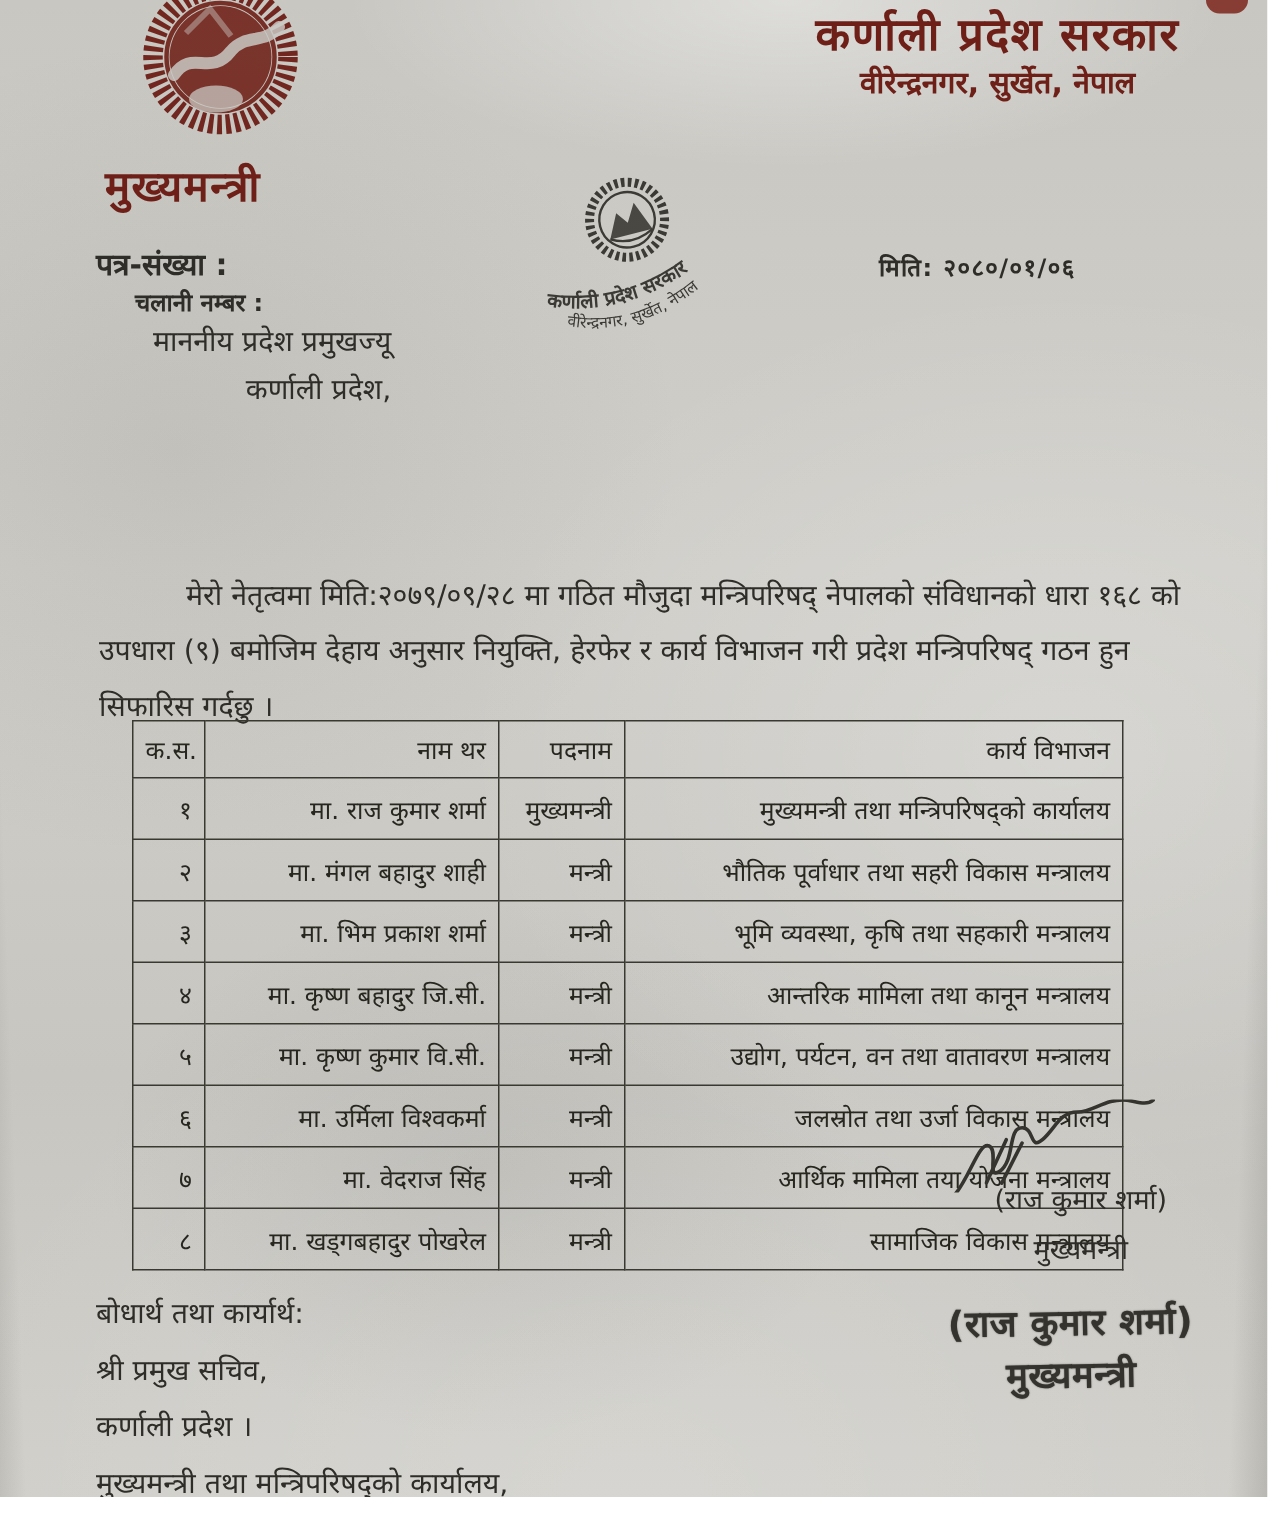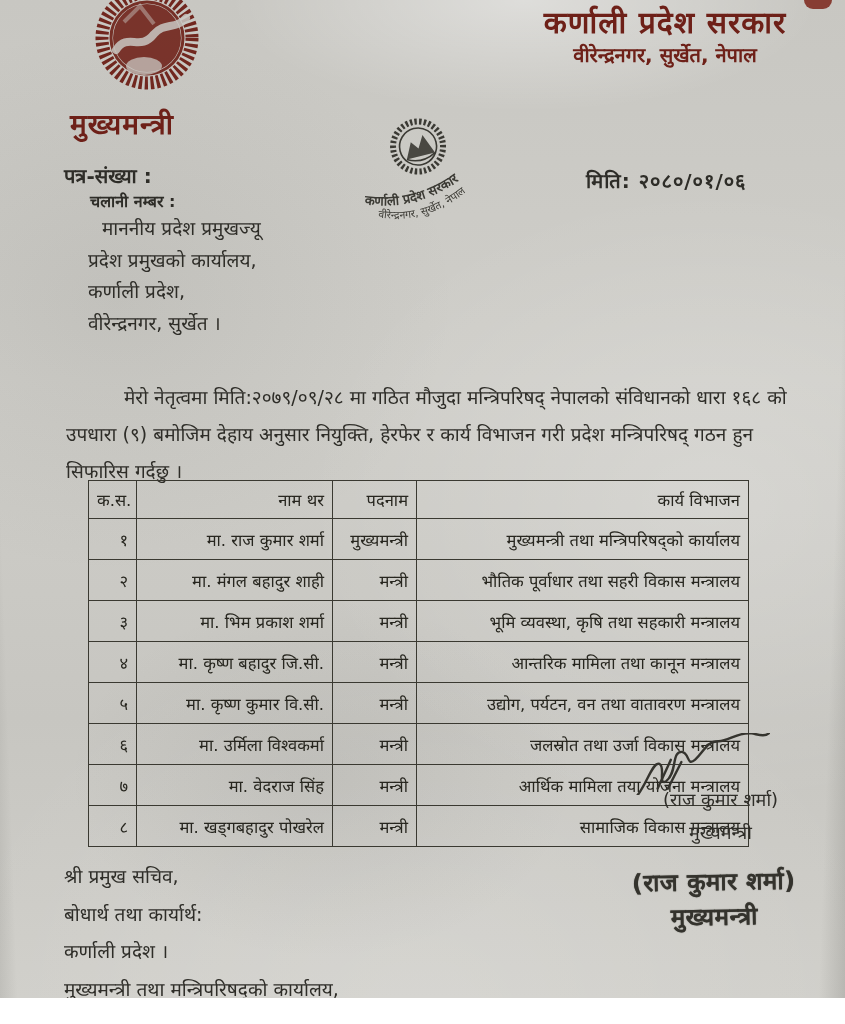--- a/index.html
+++ b/index.html
@@ -26,24 +26,24 @@
   .ink{color:#2e2d28;}
   .maroon{color:#6e2018;}
 
   
   .office-title{left:70px;top:104px;font-size:28px;font-weight:bold;letter-spacing:1px;}
   .gov-title{left:500px;top:1px;width:330px;text-align:center;font-size:30px;font-weight:bold;letter-spacing:1px;}
   .gov-address{left:500px;top:41px;width:330px;text-align:center;font-size:20px;font-weight:bold;}
   .corner-mark{left:804px;top:0;width:28px;height:9px;background:#7b241a;border-radius:0 0 12px 12px;opacity:.85;}
   .letter-no{left:64px;top:162px;font-size:20px;font-weight:bold;}
   .dispatch-no{left:62px;top:190px;font-size:16px;font-weight:bold;margin-left:28px;}
-  .date-line{left:586px;top:167px;font-size:20px;font-weight:600;letter-spacing:1px;}
-
-  
-  .recipient{left:88px;top:213px;font-size:19px;line-height:31.5px;}
+  .date-line{left:586px;top:167px;font-size:16px;font-weight:600;letter-spacing:1px;}
+
+  
+  .recipient{left:88px;top:213px;font-size:19px;line-height:31.5px;text-align:right;}
   .recipient .line1{padding-left:14px;}
 
   
   .body-par{left:66px;top:351px;width:752px;font-size:19px;line-height:37px;text-indent:58px;margin-top:28px;}
 
   
   table.ministers{
     position:absolute;left:88px;top:480px;width:660px;
     border-collapse:collapse;table-layout:fixed;
     font-size:16.5px;color:#27261f;
@@ -117,23 +117,21 @@
         </text>
         <text font-size="10.5" fill="#26251f">
           <textPath href="#stamp-arc2">वीरेन्द्रनगर, सुर्खेत, नेपाल</textPath>
         </text>
       </g>
     </svg>
   </div>
 
   <div class="abs ink recipient">
     <div class="line1">माननीय प्रदेश प्रमुखज्यू</div>
-    <div>प्रदेश प्रमुखको कार्यालय,</div>
     <div>कर्णाली प्रदेश,</div>
-    <div>वीरेन्द्रनगर, सुर्खेत ।</div>
   </div>
 
   <div class="abs ink body-par">मेरो नेतृत्वमा मिति:२०७९/०९/२८ मा गठित मौजुदा मन्त्रिपरिषद् नेपालको संविधानको धारा १६८ को उपधारा (९) बमोजिम देहाय अनुसार नियुक्ति, हेरफेर र कार्य विभाजन गरी प्रदेश मन्त्रिपरिषद् गठन हुन सिफारिस गर्दछु ।</div>
 
   <table class="ministers">
     <colgroup>
         <col class="c1">
         <col class="c2">
         <col class="c3">
         <col class="c4">
@@ -204,22 +202,22 @@
         <path d="M10 52 C22 42 32 20 38 24 C44 28 32 46 42 42 C54 36 52 14 62 16 C70 18 64 32 74 26 C84 20 88 10 100 12 C110 14 120 6 134 10 C140 12 146 16 151 13"></path>
         <path d="M32 48 L50 22"></path>
         <path d="M42 50 L60 26"></path>
       </g>
     </svg>
   </div>
   <div class="abs ink sig-name">(राज कुमार शर्मा)</div>
   <div class="abs ink sig-title">मुख्यमन्त्री</div>
 
   <div class="abs ink cc">
+    <div>बोधार्थ तथा कार्यार्थ:</div>
     <div>श्री प्रमुख सचिव,</div>
-    <div>बोधार्थ तथा कार्यार्थ:</div>
     <div>कर्णाली प्रदेश ।</div>
     <div>मुख्यमन्त्री तथा मन्त्रिपरिषद्को कार्यालय,</div>
   </div>
 
   <div class="abs name-stamp">
     <div>(राज कुमार शर्मा)</div>
     <div>मुख्यमन्त्री</div>
   </div>
 
 </div>

